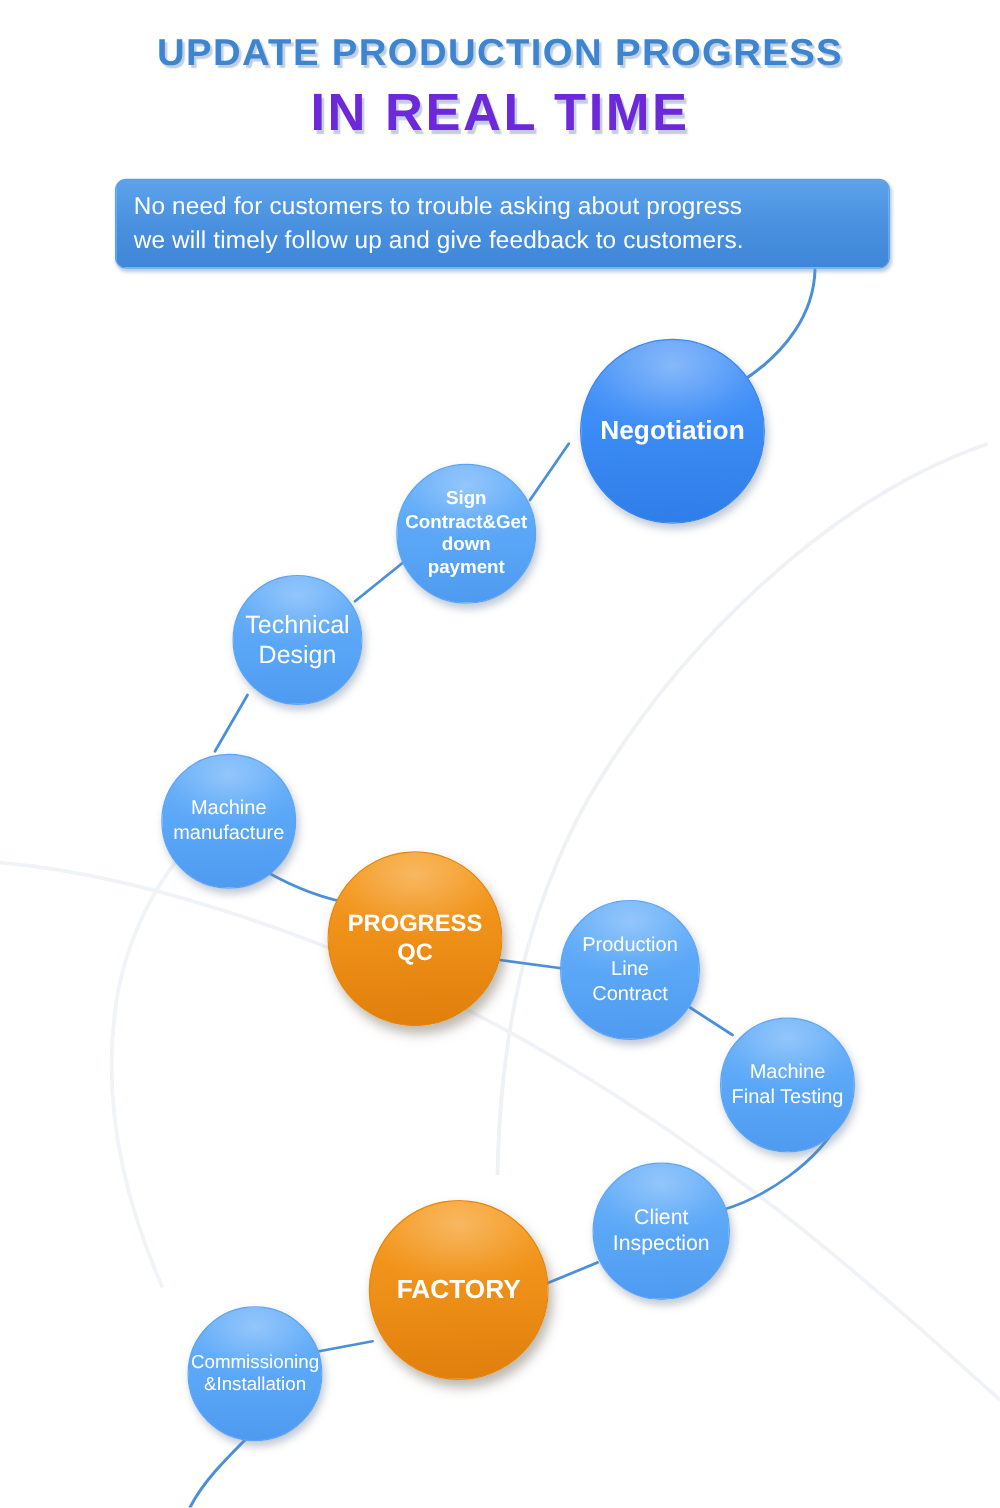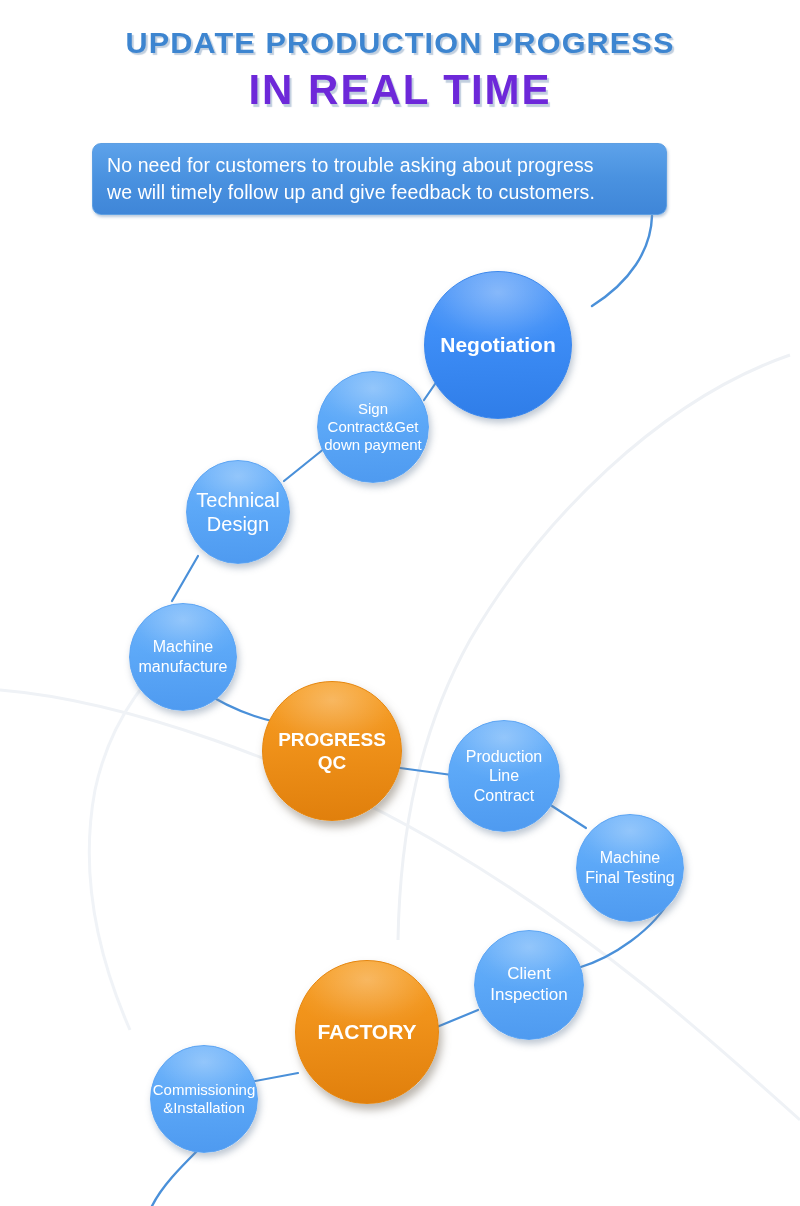--- a/index.html
+++ b/index.html
@@ -59,21 +59,21 @@
     text-shadow: 2px 3px 1px rgba(140,165,195,0.55);
     line-height: 1.25;
     margin-top: 2px;
   }
 
   
   #callout {
     position: absolute;
     left: 92px;
     top: 143px;
-    width: 575px;
+    width: 620px;
     height: 72px;
     background: linear-gradient(180deg, #5DA2EA 0%, #4A92E0 48%, #3F86D8 100%);
     border: 1px solid #5E9FE2;
     border-radius: 9px;
     box-shadow: 1px 2px 3px rgba(120,150,185,0.5);
     z-index: 6;
     display: flex;
     align-items: center;
     padding: 0 14px;
   }
@@ -176,25 +176,25 @@
     <path d="M 672 896 C 654 930 612 958 578 968" fill="none" stroke="#4A90D9" stroke-width="2.2" stroke-linecap="round"></path>
 
     <path d="M 478 1010 L 432 1029" fill="none" stroke="#4A90D9" stroke-width="2.2" stroke-linecap="round"></path>
 
     <path d="M 298 1073 L 250 1082" fill="none" stroke="#4A90D9" stroke-width="2.2" stroke-linecap="round"></path>
 
     <path d="M 198 1150 C 180 1168 162 1186 152 1206" fill="none" stroke="#4A90D9" stroke-width="2.4" stroke-linecap="round"></path>
   </svg>
 
   <div id="nodes">
-      <div class="node blue-dark bold" style="left: 424px; top: 271px; width: 148px; height: 148px;">
+      <div class="node blue-dark bold" style="left: 464px; top: 271px; width: 148px; height: 148px;">
         <span class="label" style="font-size: 21px; line-height: 1.22;">Negotiation</span>
       </div>
       <div class="node blue-light" style="left: 317px; top: 371px; width: 112px; height: 112px;">
-        <span class="label" style="font-size: 15px; line-height: 1.22;">Sign
+        <span class="label" style="font-size: 15px; line-height: 1.22; font-weight: bold;">Sign
 Contract&amp;Get
 down payment</span>
       </div>
       <div class="node blue-light" style="left: 186px; top: 460px; width: 104px; height: 104px;">
         <span class="label" style="font-size: 20px; line-height: 1.22;">Technical
 Design</span>
       </div>
       <div class="node blue-light" style="left: 129px; top: 603px; width: 108px; height: 108px;">
         <span class="label" style="font-size: 16px; line-height: 1.22;">Machine
 manufacture</span>

